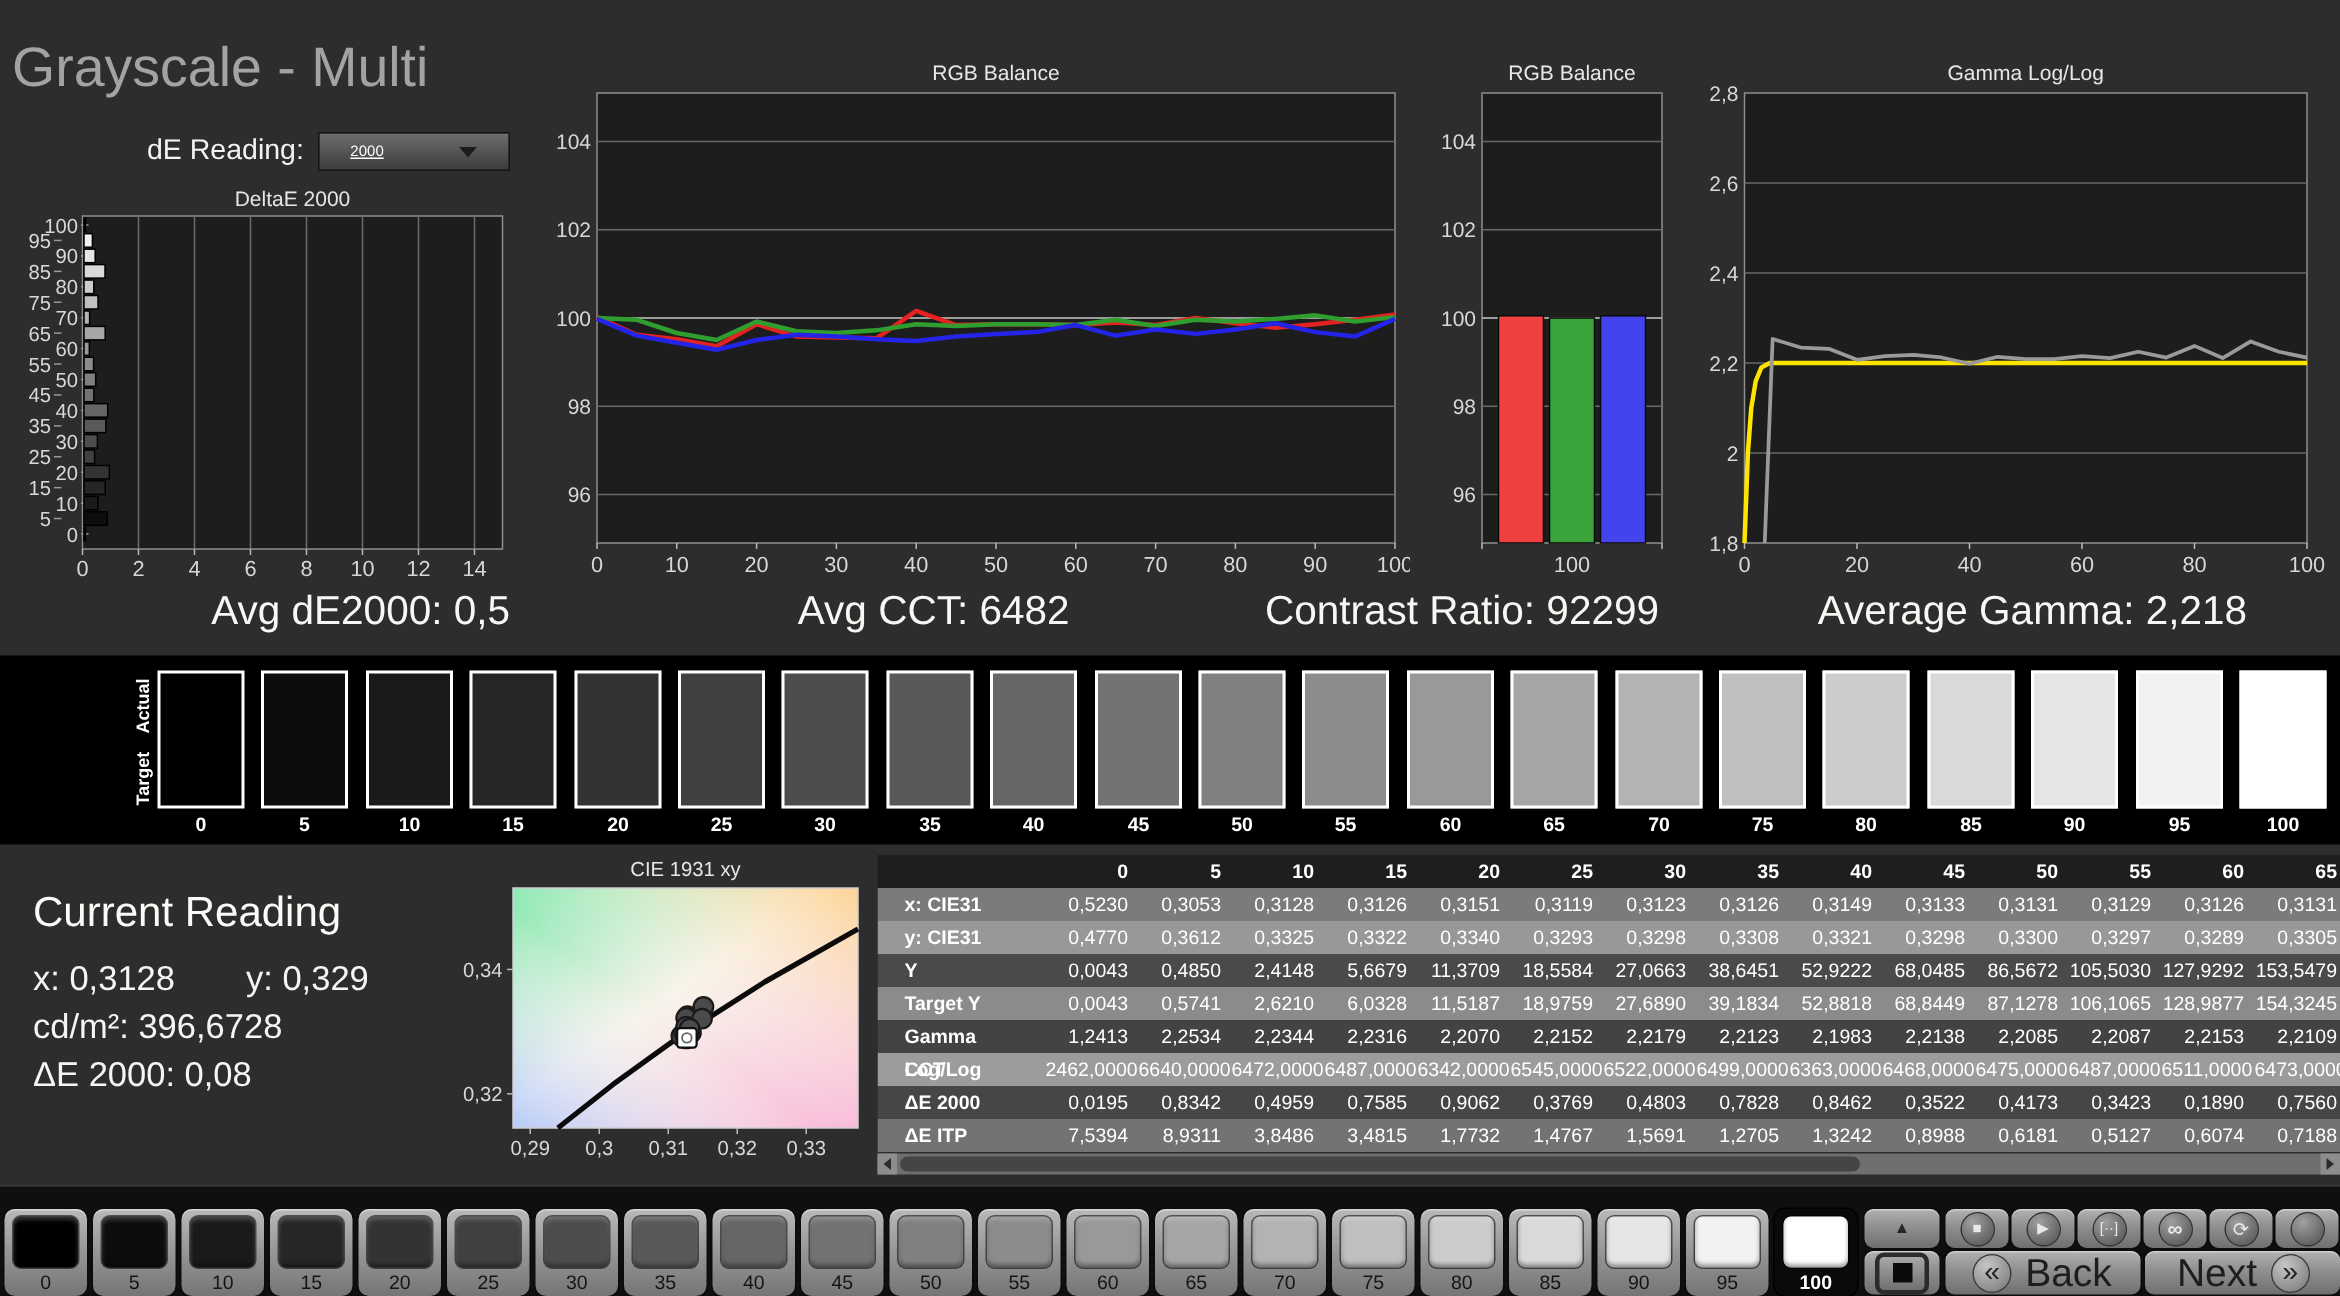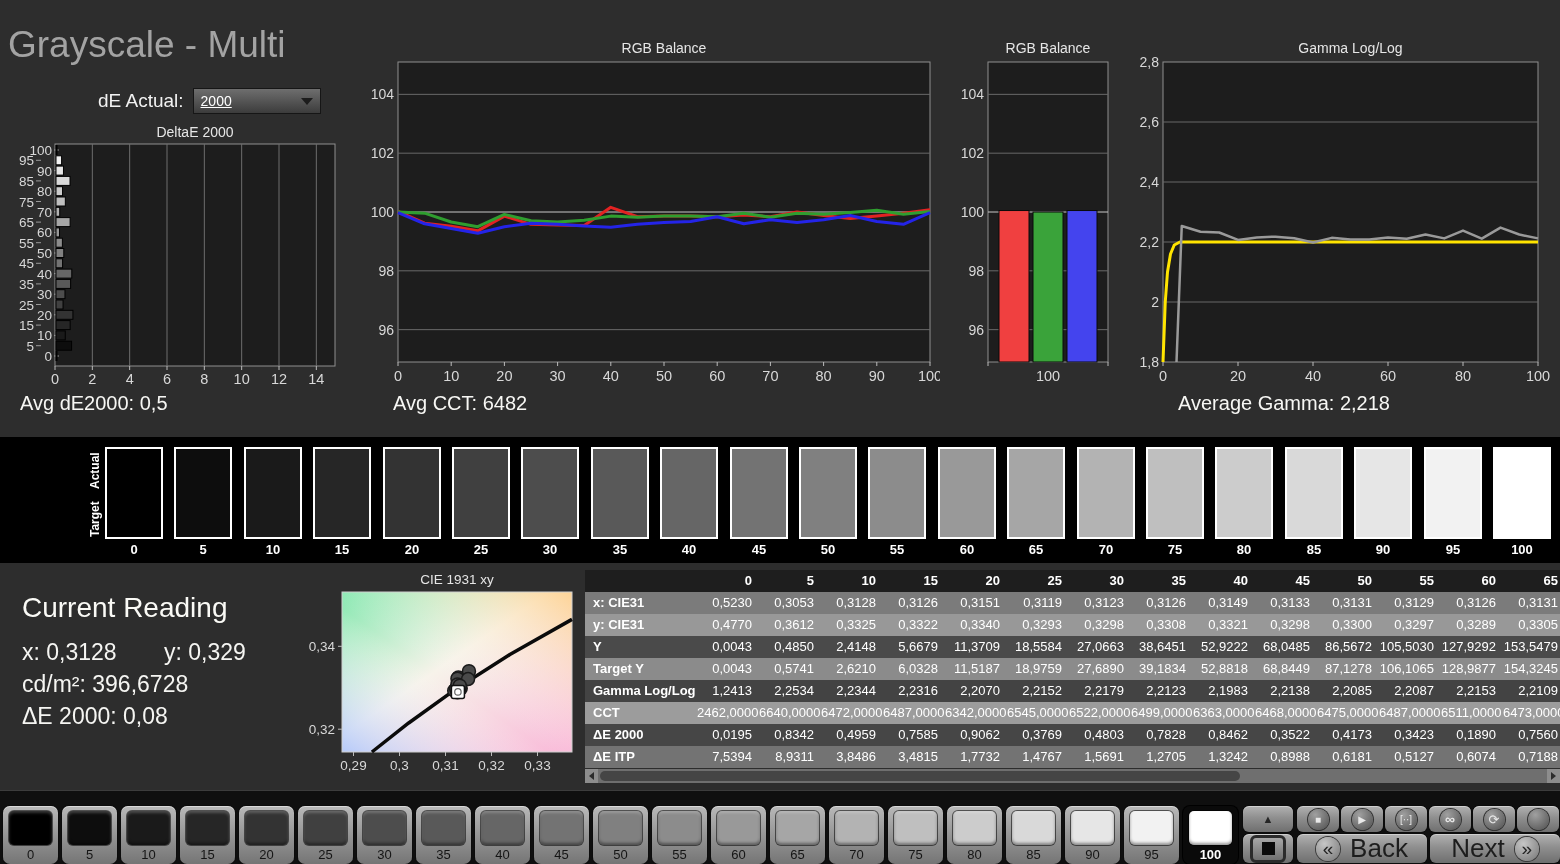--- a/index.html
+++ b/index.html
@@ -5,52 +5,52 @@
   html,body{margin:0;padding:0;background:#2d2d2d;}
   #screen{position:relative;width:1560px;height:864px;background:#2d2d2d;overflow:hidden;
           font-family:"Liberation Sans",sans-serif;color:#eee;}
   svg text{font-family:"Liberation Sans",sans-serif;}
 
   .page-title{position:absolute;left:8px;top:24px;font-size:37px;color:#a3a3a3;}
   .de-formula-row{position:absolute;left:98px;top:88px;display:flex;align-items:center;gap:9px;}
   .de-label{font-size:19px;color:#f2f2f2;}
   .dropdown{width:128px;height:26px;background:linear-gradient(#6e6e6e,#3c3c3c);
             border:1px solid #161616;display:flex;align-items:center;justify-content:space-between;
-            padding:0 7px;font-size:14px;color:#fff;box-sizing:border-box;cursor:default;text-decoration:underline;}
+            padding:0 21px;font-size:10px;color:#fff;box-sizing:border-box;cursor:default;text-decoration:underline;}
   .dd-arrow{width:0;height:0;border-left:6px solid transparent;border-right:6px solid transparent;
             border-top:7px solid #1c1c1c;}
 
   .chart{position:absolute;}
   #chart-deltae {left:10px;  top:124px; width:348px; height:266px;}
   #chart-rgbline{left:360px; top:40px;  width:580px; height:350px;}
   #chart-rgbbars{left:958px; top:40px;  width:178px; height:350px;}
   #chart-gamma  {left:1130px;top:40px;  width:428px; height:350px;}
   #chart-cie    {left:290px; top:572px; width:292px; height:212px;}
 
-  .stat{position:absolute;top:392px;width:320px;text-align:left;font-size:20px;color:#f7f7f4;}
+  .stat{position:absolute;top:392px;width:320px;text-align:right;font-size:27px;color:#f7f7f4;}
   #stat0{left:20px;} #stat1{left:393px;} #stat2{left:786px;} #stat3{left:1178px;}
 
   .swatch-strip{position:absolute;left:0;top:437px;width:1560px;height:126px;background:#000;}
   .strip-side{position:absolute;left:88px;width:14px;font-size:12px;font-weight:bold;color:#fff;
               writing-mode:vertical-rl;transform:rotate(180deg);text-align:center;}
   .side-actual{top:10px;height:48px;} .side-target{top:58px;height:48px;}
   .swatch{position:absolute;top:10px;width:58px;height:92px;border:2px solid #fff;box-sizing:border-box;}
   .swatch-label{position:absolute;top:105px;width:58px;text-align:center;font-weight:bold;
                 font-size:13px;color:#fff;}
 
   .current-reading{position:absolute;left:22px;top:592px;}
   .cr-title{font-size:28px;color:#fafaf6;margin-bottom:12px;}
   .cr-line{font-size:23px;color:#f5f5f2;line-height:32px;display:flex;}
   .cr-line .c1{width:142px;}
 
   #meas-table{position:absolute;left:585px;top:570px;width:975px;height:199px;overflow:hidden;
               font-size:13px;color:#fff;}
   .mt-row{display:flex;height:22px;line-height:22px;}
   .mt-head{background:#1e1e1e;font-weight:bold;}
-  .mt-label{width:112px;padding-left:8px;box-sizing:border-box;font-weight:bold;flex:none;}
+  .mt-label{width:112px;padding-left:18px;box-sizing:border-box;font-weight:bold;flex:none;}
   .mt-cell{width:62px;text-align:right;padding-right:7px;box-sizing:border-box;flex:none;}
 
   .table-scrollbar{position:absolute;left:585px;top:769px;width:975px;height:14px;background:#6f6f6f;}
   .sb-btn{position:absolute;top:0;width:13px;height:14px;background:#8d8d8d;
           display:flex;align-items:center;justify-content:center;}
   .sb-left{left:0;} .sb-right{right:0;}
   .tri-left{width:0;height:0;border-top:4px solid transparent;border-bottom:4px solid transparent;
             border-right:5px solid #2c2c2c;}
   .tri-right{width:0;height:0;border-top:4px solid transparent;border-bottom:4px solid transparent;
              border-left:5px solid #2c2c2c;}
@@ -90,21 +90,21 @@
   #back-btn{left:1297px;} #next-btn{left:1430px;}
 </style>
 </head>
 <body>
 
 <div id="screen">
 
   <div class="page-title">Grayscale - Multi</div>
 
   <div class="de-formula-row">
-    <span class="de-label">dE Actual:</span>
+    <span class="de-label">dE Reading:</span>
     <div class="dropdown">
       <span>2000</span>
       <span class="dd-arrow"></span>
     </div>
   </div>
 
   <div id="chart-deltae" class="chart"><svg width="348" height="266">
         <text x="185" y="13" font-size="14" text-anchor="middle" fill="#e6e6e6">DeltaE 2000</text>
         <rect x="45" y="20" width="280" height="222" fill="#1d1d1d" stroke="#8f8f8f"></rect>
         <line x1="45" y1="242" x2="45" y2="246" stroke="#bbb"></line>
@@ -277,20 +277,21 @@
         <line x1="333" y1="322" x2="333" y2="326" stroke="#bbb"></line>
         <text x="333" y="341" font-size="14.5" text-anchor="middle" fill="#d8d8d8">80</text>
         <line x1="408" y1="322" x2="408" y2="326" stroke="#bbb"></line>
         <text x="408" y="341" font-size="14.5" text-anchor="middle" fill="#d8d8d8">100</text>
         <polyline points="33,322 35.25,262 37.5,231.99999999999997 40.5,213.99999999999994 44.25,205 49.875,201.99999999999994 408,201.99999999999994" fill="none" stroke="#ffe400" stroke-width="3" stroke-linejoin="round"></polyline>
         <polyline points="46.5,322 51.75,185.97999999999996 70.5,191.68 89.25,192.52000000000004 108,199.90000000000003 126.75,197.44000000000003 145.5,196.62999999999994 164.25,198.31 183,202.50999999999993 201.75,197.85999999999999 220.5,199.45 239.25000000000003,199.39000000000001 258,197.40999999999997 276.75,198.72999999999996 295.5,194.49999999999994 314.25,198.39999999999992 333,190.6 351.75,198.70000000000002 370.5,187.5999999999999 389.25,194.49999999999994 408,198.39999999999992" fill="none" stroke="#9a9a9a" stroke-width="2.5" stroke-linejoin="round"></polyline>
       </svg></div>
 
   <div id="stat0" class="stat">Avg dE2000: 0,5</div>
   <div id="stat1" class="stat">Avg CCT: 6482</div>
+  <div id="stat2" class="stat">Contrast Ratio: 92299</div>
   <div id="stat3" class="stat">Average Gamma: 2,218</div>
 
   <div class="swatch-strip" id="swatch-strip">
     <div class="strip-side side-actual">Actual</div>
     <div class="strip-side side-target">Target</div>
   <div class="swatch" style="left: 105px; background: rgb(0, 0, 0);"></div>
       <div class="swatch-label" style="left: 105px;">0</div>
       <div class="swatch" style="left: 174px; background: rgb(13, 13, 13);"></div>
       <div class="swatch-label" style="left: 174px;">5</div>
       <div class="swatch" style="left: 244px; background: rgb(26, 26, 26);"></div>

